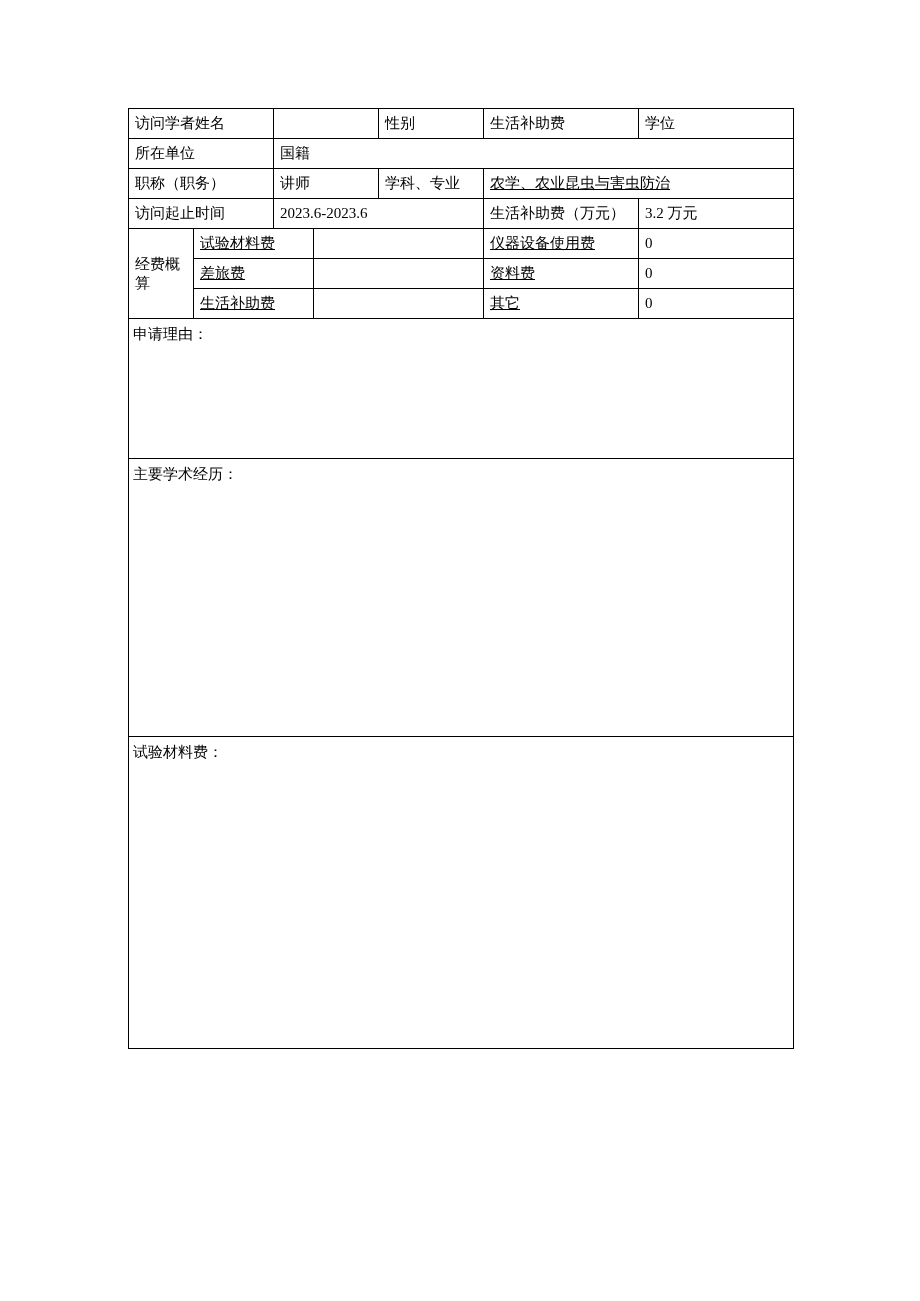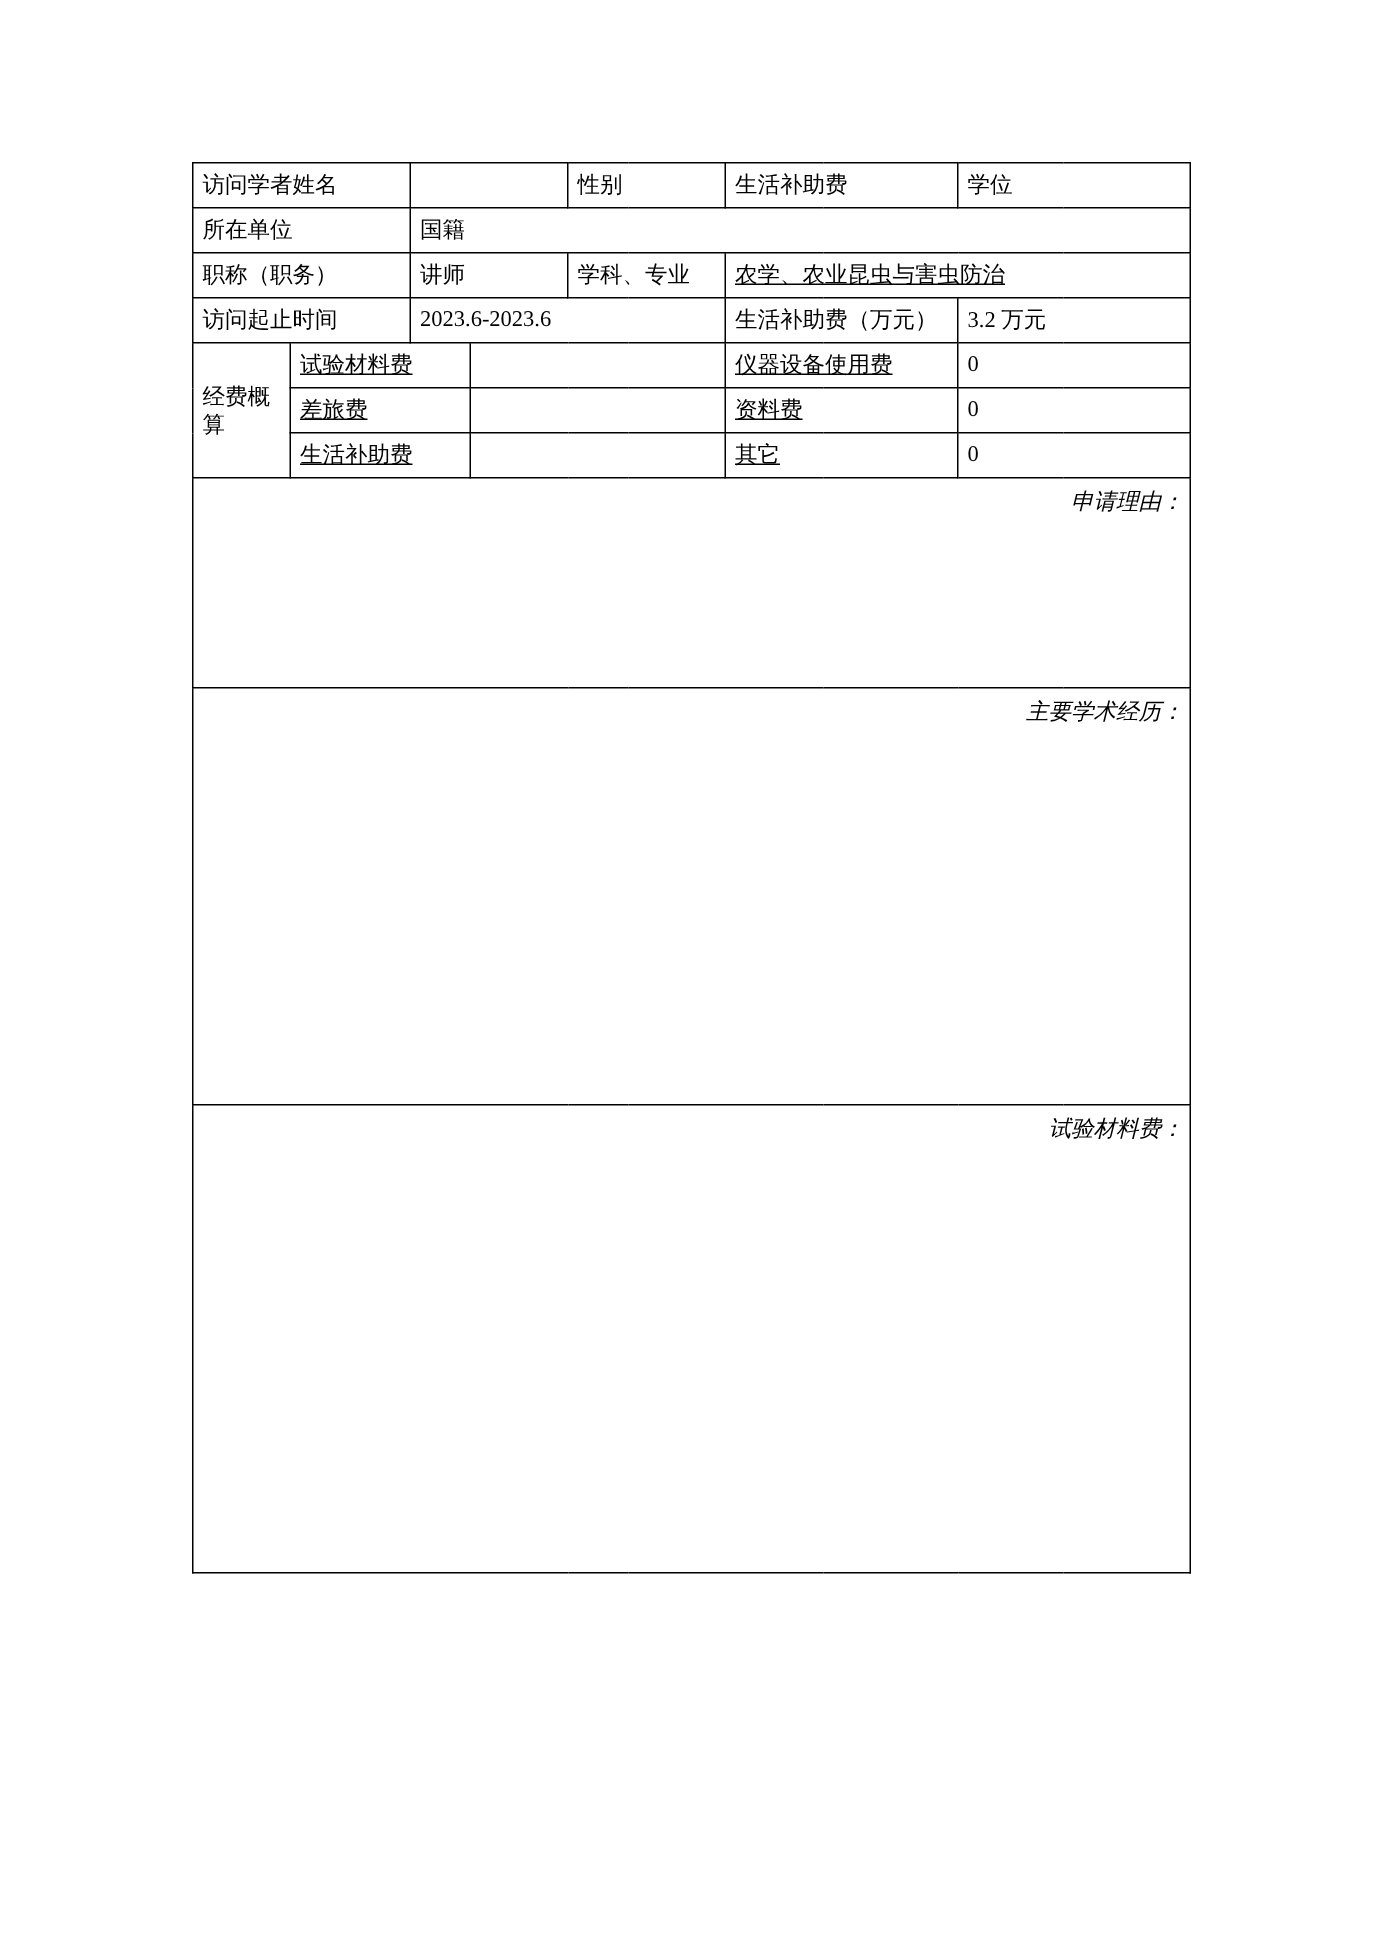--- a/index.html
+++ b/index.html
@@ -30,23 +30,22 @@
     }
     .center {
       text-align: left;
     }
     .left {
       text-align: left;
       text-decoration: underline;
     }
     .section-cell {
       vertical-align: top;
-      text-align: right;
+      text-align: left;
       padding: 6px 4px;
-      font-style: italic;
     }
     .h-reason {
       height: 140px;
     }
     .h-history {
       height: 278px;
     }
     .h-achieve {
       height: 312px;
     }

